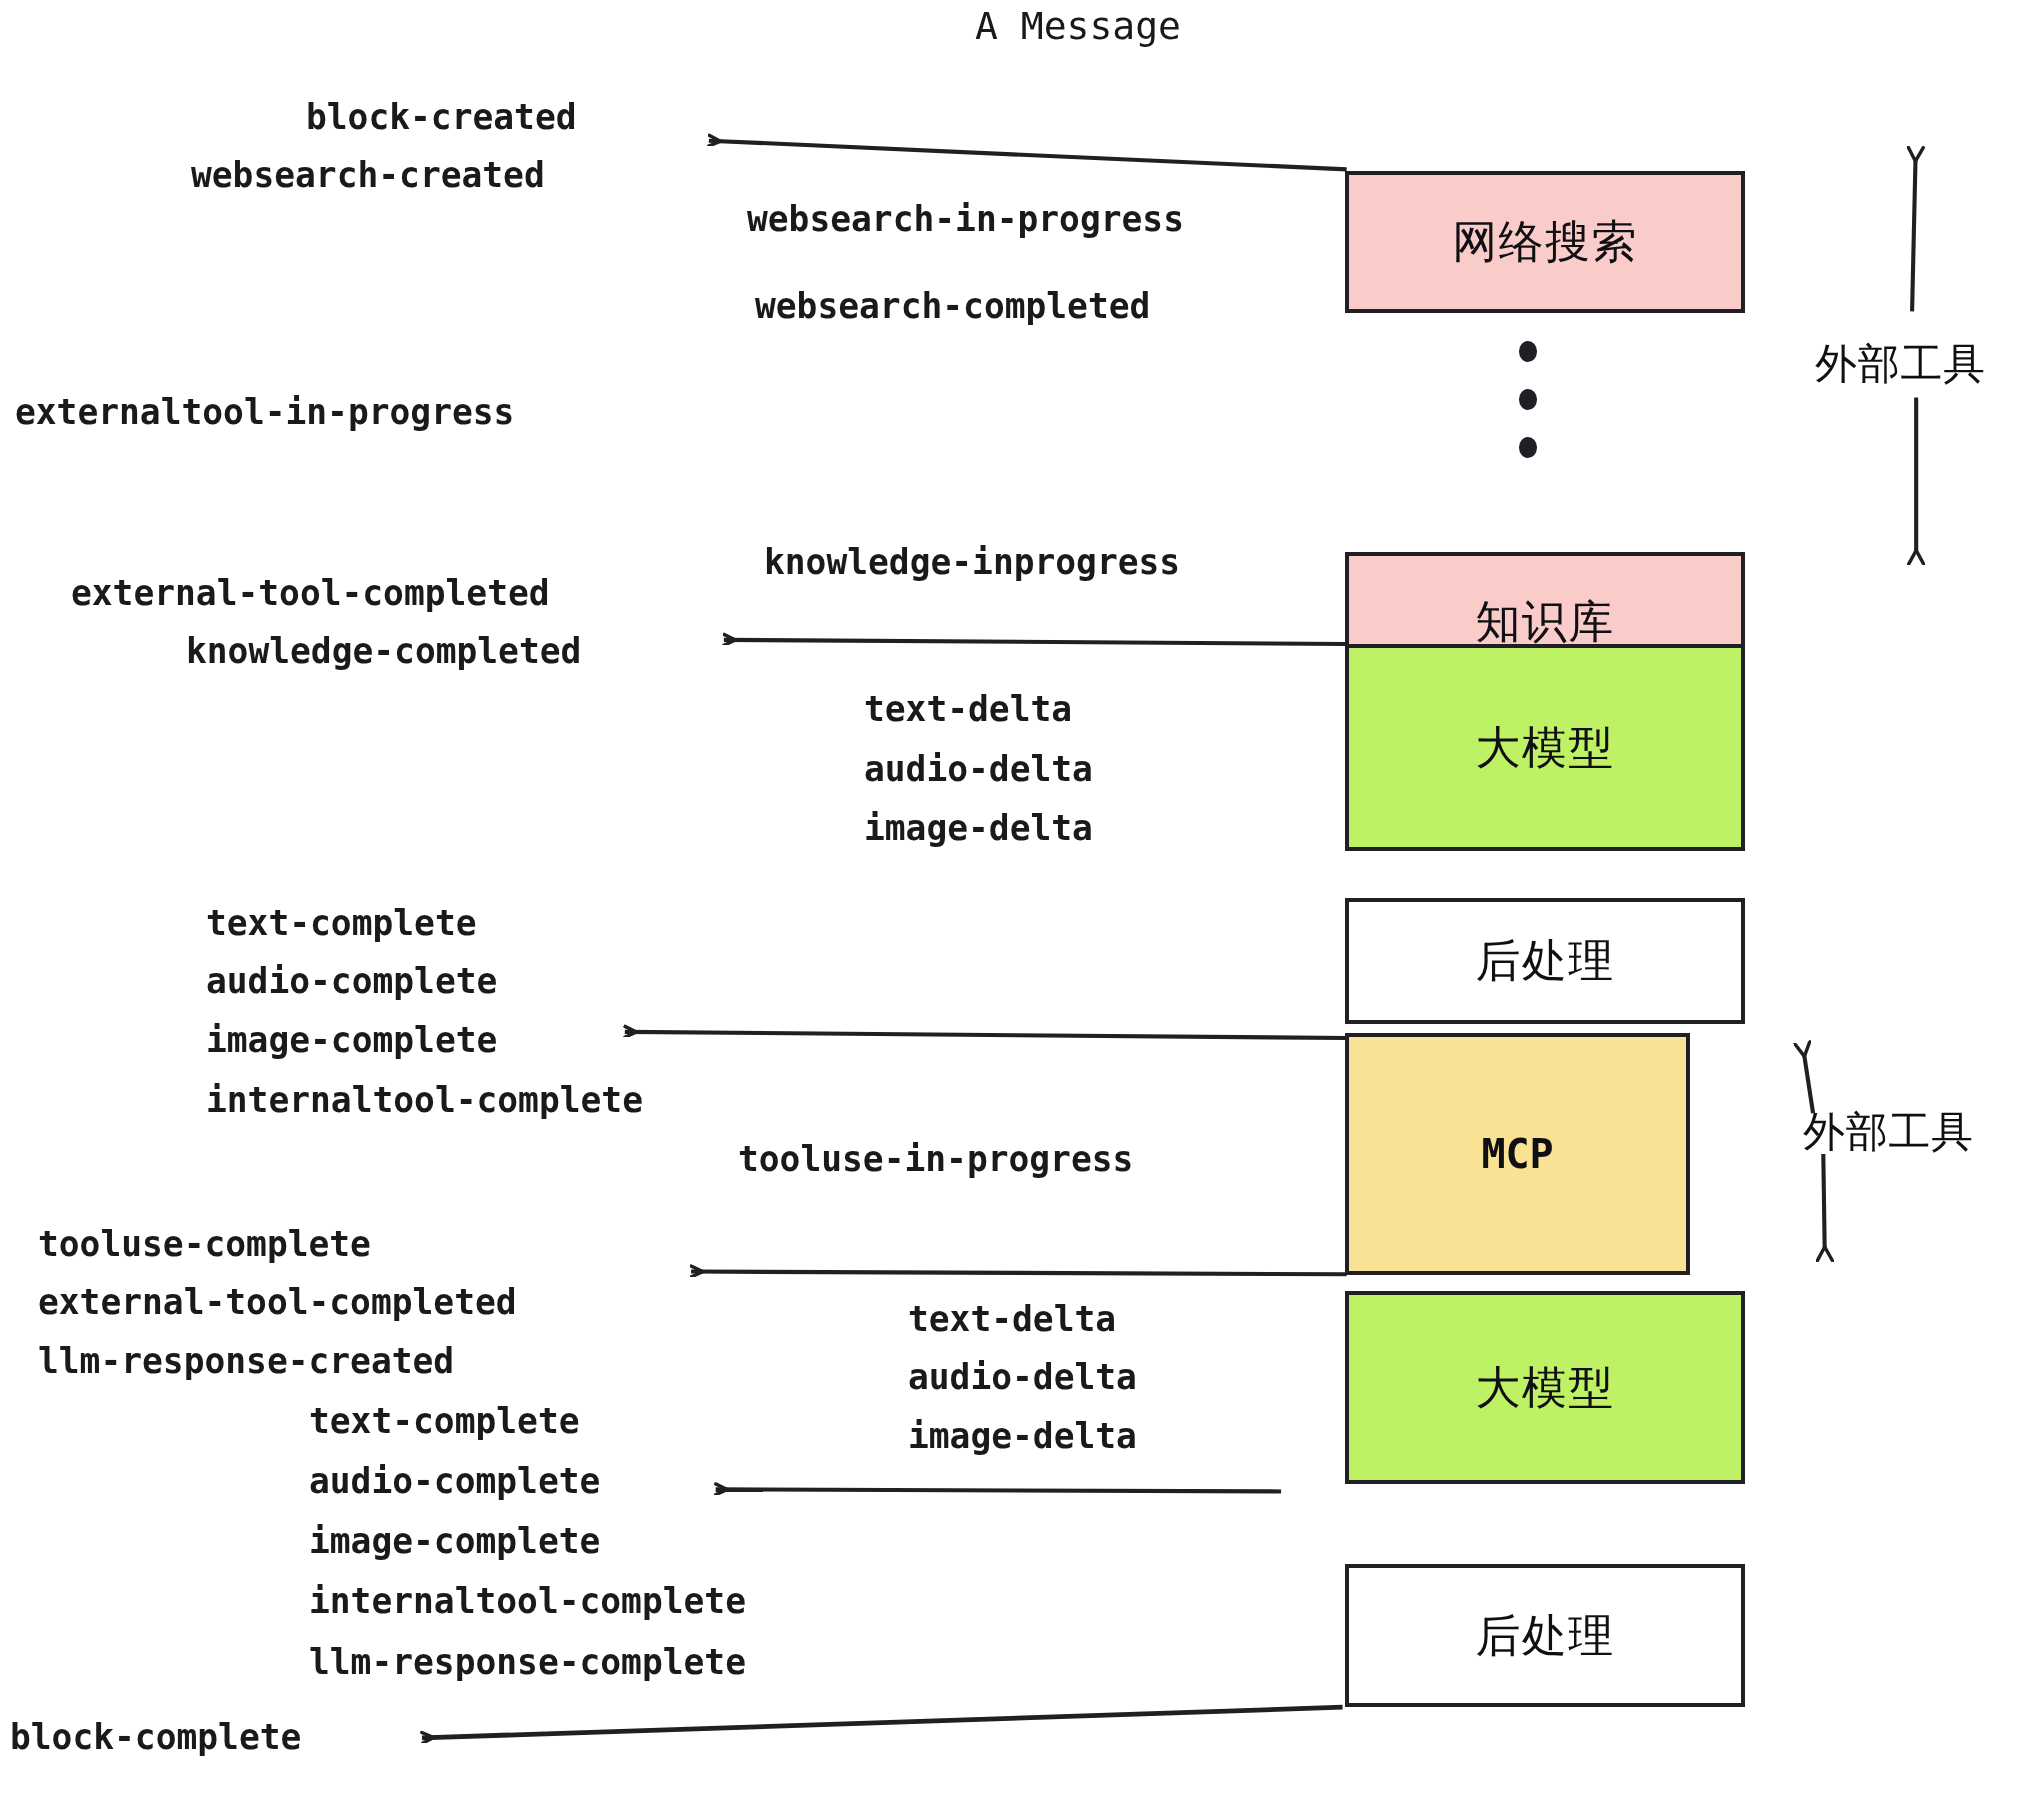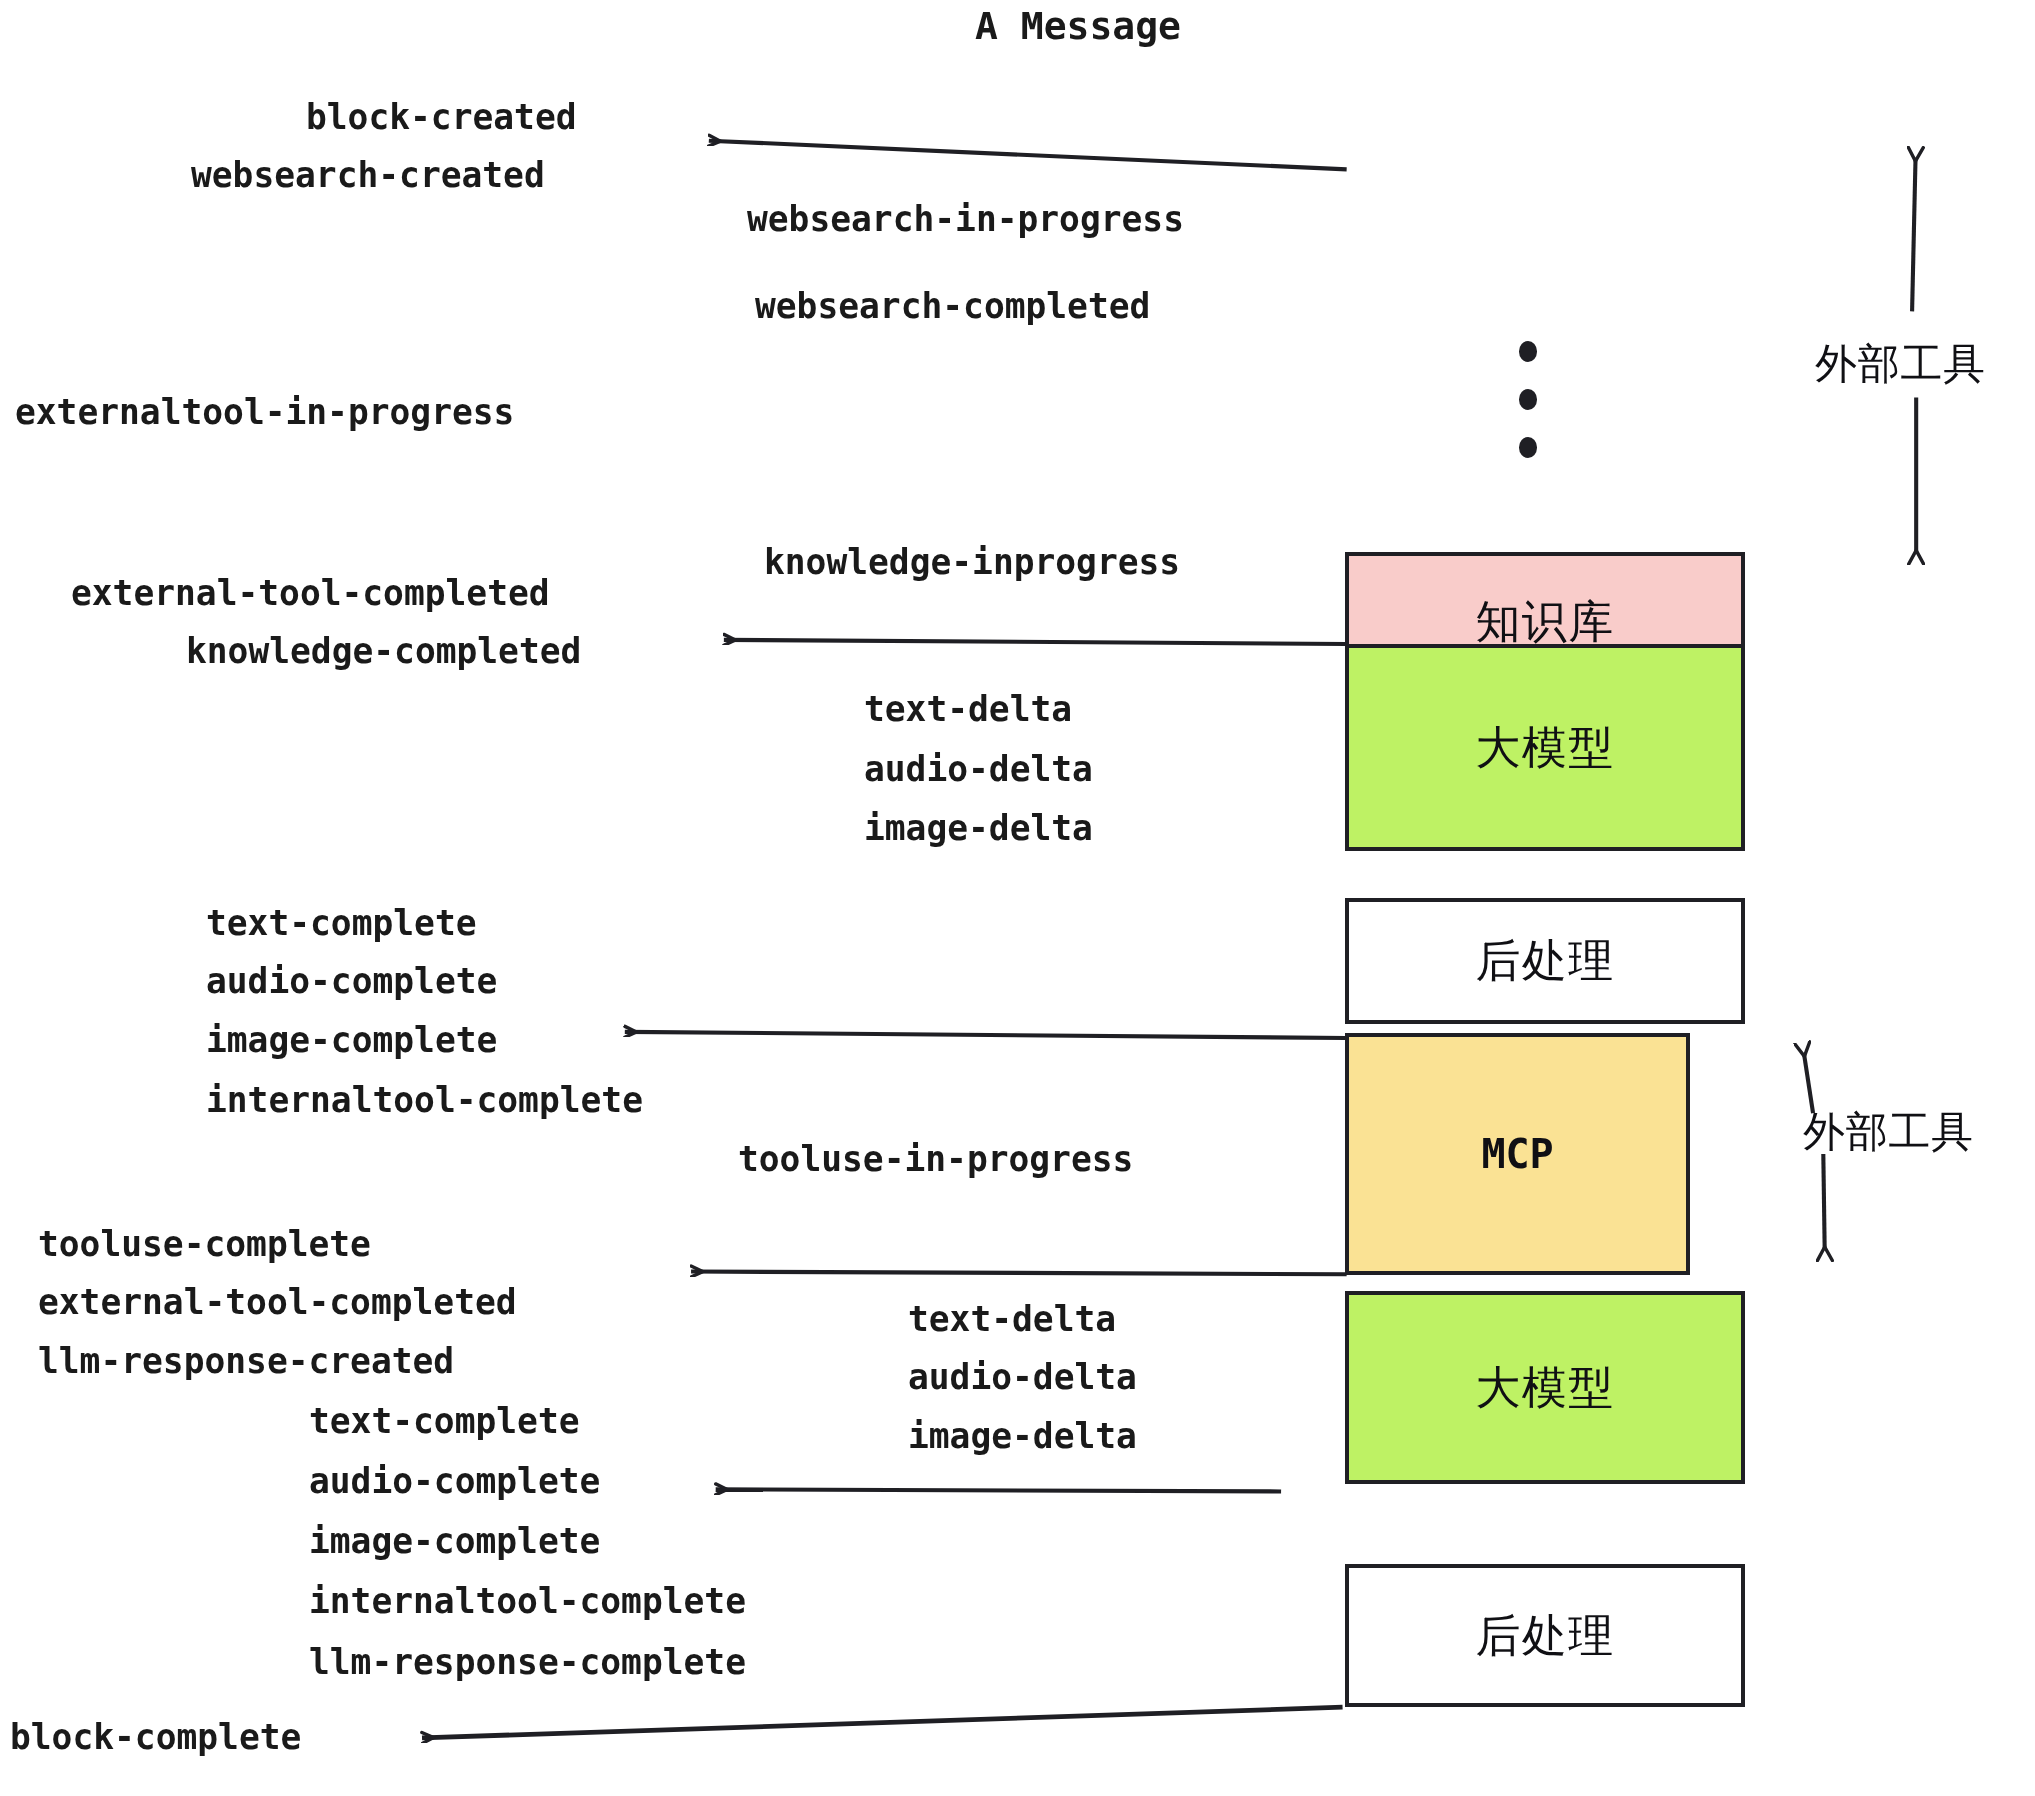--- a/index.html
+++ b/index.html
@@ -25,21 +25,21 @@
     white-space: nowrap;
     letter-spacing: 0px;
     transform: scaleX(0.96);
     transform-origin: left center;
   }
 
   .title {
     position: absolute;
     font-family: "DejaVu Sans Mono", "Liberation Mono", monospace;
     font-size: 38px;
-    font-weight: 700;
+    font-weight: 400;
     color: #1a1a1a;
     white-space: nowrap;
   }
 
   
   .box {
     position: absolute;
     border: 4.1px solid #1f1f24;
     box-sizing: border-box;
     display: flex;
@@ -155,20 +155,21 @@
   <div class="evt" style="left:908px; top:1415px;">image-delta</div>
 
   <div class="evt" style="left:309px; top:1400px;">text-complete</div>
   <div class="evt" style="left:309px; top:1460px;">audio-complete</div>
   <div class="evt" style="left:309px; top:1520px;">image-complete</div>
   <div class="evt" style="left:309px; top:1580px;">internaltool-complete</div>
   <div class="evt" style="left:309px; top:1641px;">llm-response-complete</div>
 
   <div class="evt" style="left:9.6px; top:1716px;">block-complete</div>
 
+  <div class="box pink" style="left:1345px; top:171px; width:400px; height:142px;">网络搜索</div>
 
   <div class="dot" style="left:1519px; top:341px;"></div>
   <div class="dot" style="left:1519px; top:389px;"></div>
   <div class="dot" style="left:1519px; top:437px;"></div>
 
   <div class="box pink" style="left:1345px; top:504px; width:400px; height:140px;margin-top:48px;">知识库</div>
 
   <div class="box green" style="left:1345px; top:644px; width:400px; height:207px;">大模型</div>
 
   <div class="box white" style="left:1345px; top:898px; width:400px; height:126px;">后处理</div>

